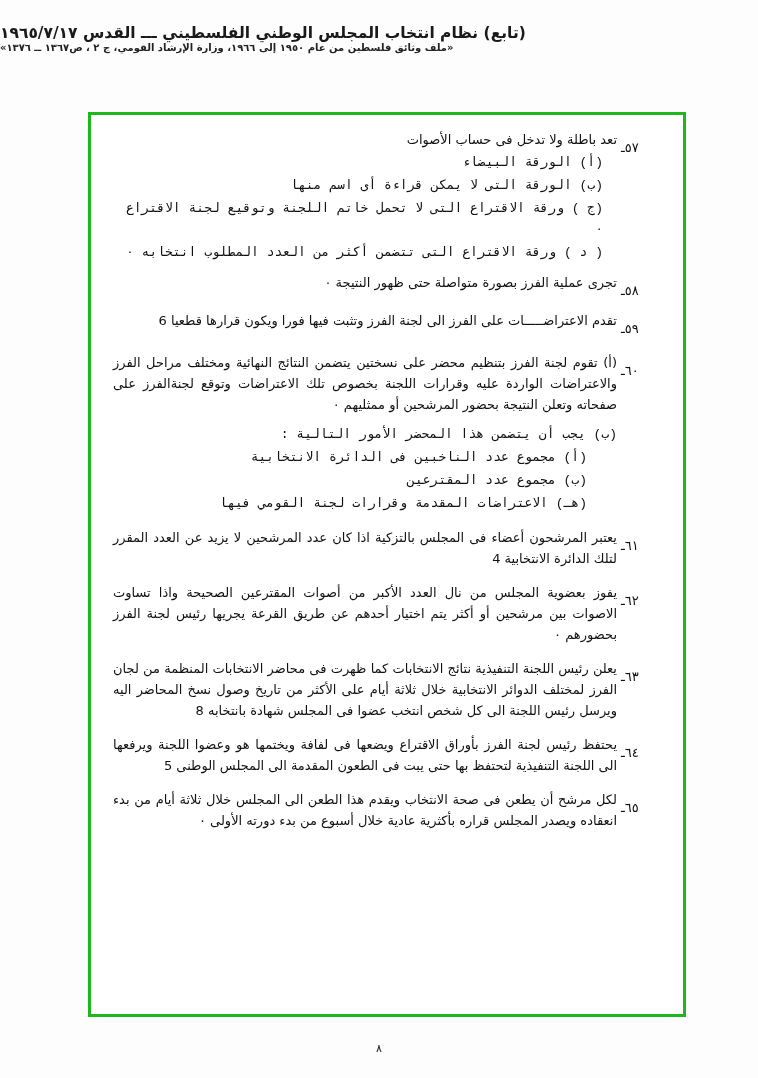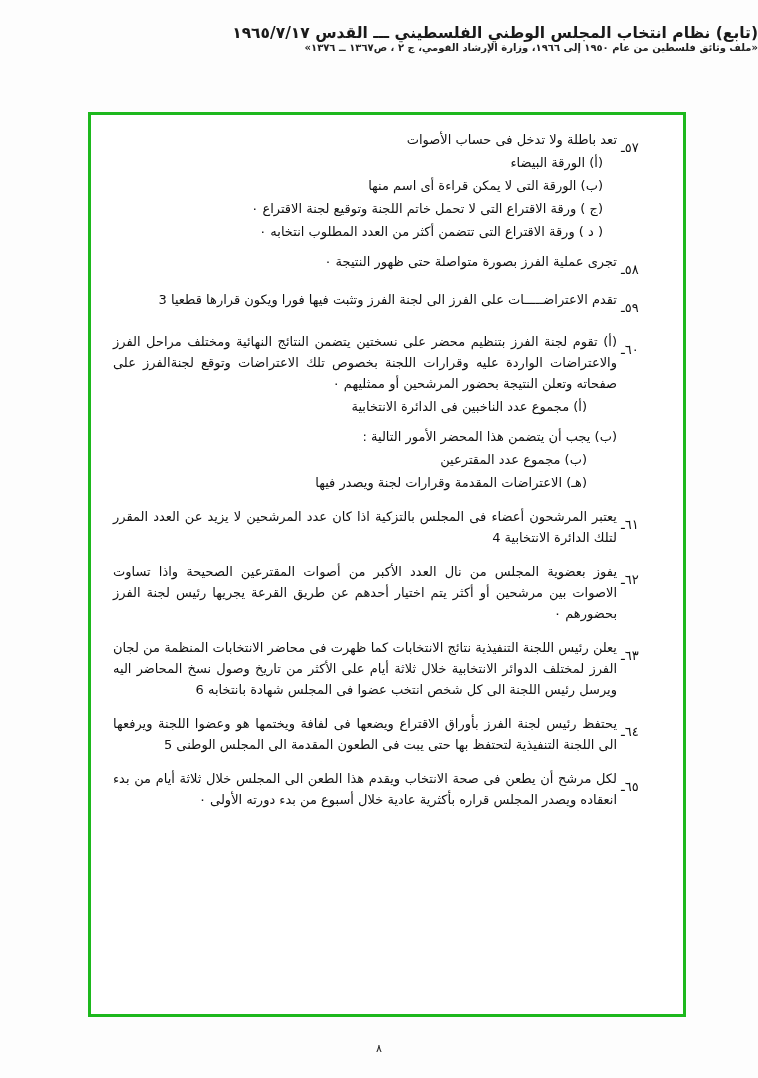--- a/index.html
+++ b/index.html
@@ -14,21 +14,21 @@
     font-family: "DejaVu Sans", sans-serif;
     color: #111111;
     overflow: hidden;
   }
   .page {
     position: absolute;
     inset: 0;
     background: #fdfdfd;
   }
   .header {
-    text-align: right;
+    text-align: left;
     padding-top: 24px;
   }
   .doc-title {
     font-size: 15.5px;
     font-weight: bold;
     letter-spacing: 0px;
     color: #1a1a1a;
     direction: rtl;
   }
   .doc-subtitle {
@@ -78,21 +78,22 @@
     text-align: justify;
     text-align-last: right;
     color: #111;
   }
   .clause-body.just {
     text-align: justify;
   }
   .sub {
     display: block;
     margin-top: 2px;
-    text-align: left;
+    text-align: right;
+    font-family: Liberation Mono, monospace;
   }
   .sub.indent1 { padding-right: 14px; }
   .sub.indent2 { padding-right: 30px; }
   .para {
     display: block;
     margin-top: 0;
     text-align: justify;
   }
   .gap-sm { margin-top: 8px; }
   .gap-md { margin-top: 13px; }
@@ -133,53 +134,53 @@
       <div class="clause gap-sm">
         <div class="clause-num">٥٨ـ</div>
         <div class="clause-body">
           <span class="para">تجرى عملية الفرز بصورة متواصلة حتى ظهور النتيجة ٠</span>
         </div>
       </div>
 
       <div class="clause gap-sm">
         <div class="clause-num">٥٩ـ</div>
         <div class="clause-body just">
-          <span class="para">تقدم الاعتراضـــــات على الفرز الى لجنة الفرز وتثبت فيها فورا ويكون قرارها قطعيا 3</span>
+          <span class="para">تقدم الاعتراضـــــات على الفرز الى لجنة الفرز وتثبت فيها فورا ويكون قرارها قطعيا 6</span>
         </div>
       </div>
 
       <div class="clause gap-md">
         <div class="clause-num">٦٠ـ</div>
         <div class="clause-body just">
           <span class="para">(أ) تقوم لجنة الفرز بتنظيم محضر على نسختين يتضمن النتائج النهائية ومختلف مراحل الفرز والاعتراضات الواردة عليه وقرارات اللجنة بخصوص تلك الاعتراضات وتوقع لجنةالفرز على صفحاته وتعلن النتيجة بحضور المرشحين أو ممثليهم ٠</span>
+          <span class="sub gap-sm">(ب) يجب أن يتضمن هذا المحضر الأمور التالية :</span>
           <span class="sub indent2">(أ) مجموع عدد الناخبين فى الدائرة الانتخابية</span>
-          <span class="sub gap-sm">(ب) يجب أن يتضمن هذا المحضر الأمور التالية :</span>
           <span class="sub indent2">(ب) مجموع عدد المقترعين</span>
-          <span class="sub indent2">(هـ) الاعتراضات المقدمة وقرارات لجنة ويصدر فيها</span>
+          <span class="sub indent2">(هـ) الاعتراضات المقدمة وقرارات لجنة القومي فيها</span>
         </div>
       </div>
 
       <div class="clause gap-md">
         <div class="clause-num">٦١ـ</div>
         <div class="clause-body just">
           <span class="para">يعتبر المرشحون أعضاء فى المجلس بالتزكية اذا كان عدد المرشحين لا يزيد عن العدد المقرر لتلك الدائرة الانتخابية 4</span>
         </div>
       </div>
 
       <div class="clause gap-md">
         <div class="clause-num">٦٢ـ</div>
         <div class="clause-body just">
           <span class="para">يفوز بعضوية المجلس من نال العدد الأكبر من أصوات المقترعين الصحيحة واذا تساوت الاصوات بين مرشحين أو أكثر يتم اختيار أحدهم عن طريق القرعة يجريها رئيس لجنة الفرز بحضورهم ٠</span>
         </div>
       </div>
 
       <div class="clause gap-md">
         <div class="clause-num">٦٣ـ</div>
         <div class="clause-body just">
-          <span class="para">يعلن رئيس اللجنة التنفيذية نتائج الانتخابات كما ظهرت فى محاضر الانتخابات المنظمة من لجان الفرز لمختلف الدوائر الانتخابية خلال ثلاثة أيام على الأكثر من تاريخ وصول نسخ المحاضر اليه ويرسل رئيس اللجنة الى كل شخص انتخب عضوا فى المجلس شهادة بانتخابه 6</span>
+          <span class="para">يعلن رئيس اللجنة التنفيذية نتائج الانتخابات كما ظهرت فى محاضر الانتخابات المنظمة من لجان الفرز لمختلف الدوائر الانتخابية خلال ثلاثة أيام على الأكثر من تاريخ وصول نسخ المحاضر اليه ويرسل رئيس اللجنة الى كل شخص انتخب عضوا فى المجلس شهادة بانتخابه 8</span>
         </div>
       </div>
 
       <div class="clause gap-md">
         <div class="clause-num">٦٤ـ</div>
         <div class="clause-body just">
           <span class="para">يحتفظ رئيس لجنة الفرز بأوراق الاقتراع ويضعها فى لفافة ويختمها هو وعضوا اللجنة ويرفعها الى اللجنة التنفيذية لتحتفظ بها حتى يبت فى الطعون المقدمة الى المجلس الوطنى 5</span>
         </div>
       </div>
 

